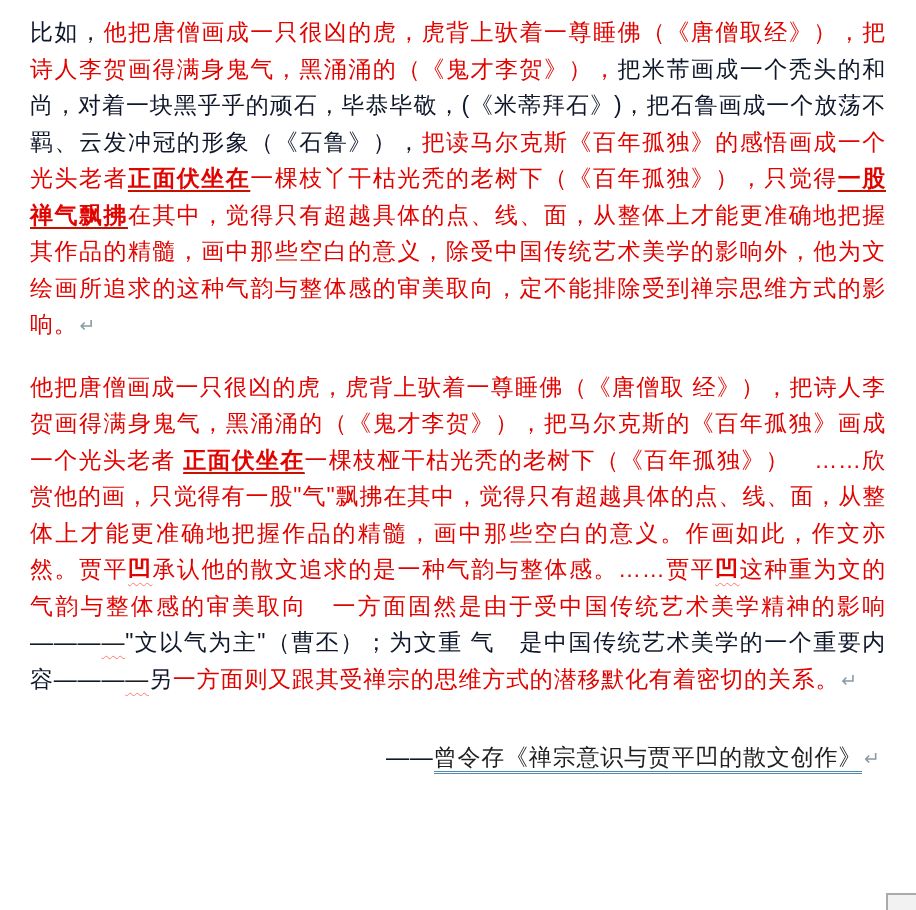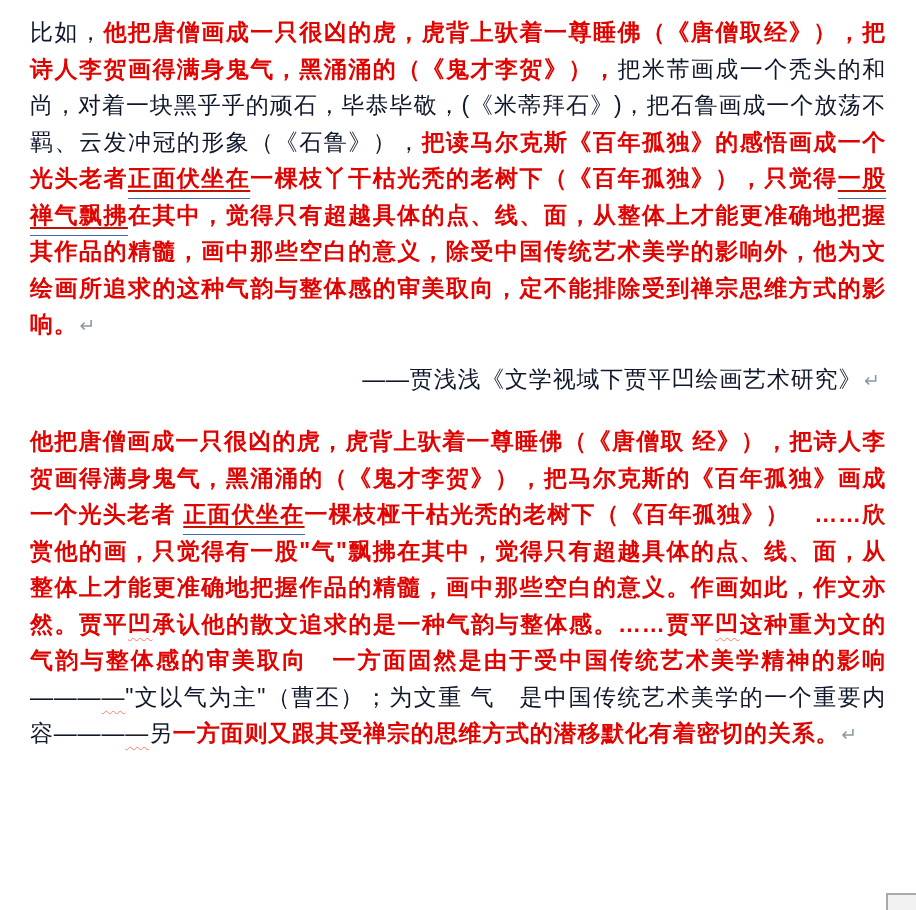--- a/index.html
+++ b/index.html
@@ -26,28 +26,28 @@
   
   p[data-name="paragraph-1"]        { margin-top: 2px; }
   p[data-name="citation-1-author"]  { margin-top: 16px; padding-right: 6px; }
   p[data-name="citation-1-source"]  { margin-top: 19px; padding-right: 76px; }
   p[data-name="paragraph-2"]        { margin-top: 24px; }
   p[data-name="citation-2-author"]  { margin-top: 40px; padding-right: 6px; }
   p[data-name="citation-2-source"]  { margin-top: 19px; padding-right: 40px; }
 
   
   .st-black { color: #0f172a; font-weight: normal; }
-  .st-red   { color: #e00400; font-weight: bold; }
+  .st-red   { color: #e00400; font-weight: normal; }
   .st-red-u {
     color: #e00400; font-weight: bold;
     text-decoration: underline;
     text-decoration-color: #c41200;
     text-underline-offset: 4px;
     border-bottom: 1px solid #3f6fb0;
-    padding-bottom: 7px;
+    padding-bottom: 0;
   }
   .st-red-wavy {
     color: #e00400; font-weight: bold;
     text-decoration: underline wavy #ff7a6e;
     text-decoration-thickness: 1px;
     text-underline-offset: 5px;
   }
   .st-black-wavy {
     color: #1f1f1f; font-weight: normal;
     text-decoration: underline wavy #ff7a6e;
@@ -72,18 +72,18 @@
     width: 60px; height: 40px;
     border: 2px solid #aaaaaa;
     background: #f2f2f2;
   }
 </style>
 </head>
 <body>
 
 <div class="doc" data-name="document-body">
   <p class="line just" data-name="paragraph-1"><span class="st-black" data-name="text-segment">比如，</span><span class="st-red" data-name="text-segment">他把唐僧画成一只很凶的虎，虎背上驮着一尊睡佛（《唐僧取经》），把诗人李贺画得满身鬼气，黑涌涌的（《鬼才李贺》），</span><span class="st-black" data-name="text-segment">把米芾画成一个秃头的和尚，对着一块黑乎乎的顽石，毕恭毕敬，(《米蒂拜石》)，把石鲁画成一个放荡不羁、云发冲冠的形象（《石鲁》），</span><span class="st-red" data-name="text-segment">把读马尔克斯《百年孤独》的感悟画成一个光头老者</span><span class="st-red-u" data-name="text-segment">正面伏坐在</span><span class="st-red" data-name="text-segment">一棵枝丫干枯光秃的老树下（《百年孤独》），只觉得</span><span class="st-red-u" data-name="text-segment">一股禅气飘拂</span><span class="st-red" data-name="text-segment">在其中，觉得只有超越具体的点、线、面，从整体上才能更准确地把握其作品的精髓，画中那些空白的意义，除受中国传统艺术美学的影响外，他为文绘画所追求的这种气韵与整体感的审美取向，定不能排除受到禅宗思维方式的影响。</span><span class="st-mark" data-name="return-mark">↵</span></p>
-  <p class="line right" data-name="citation-1-author"><span class="st-black" data-name="text-segment">——贾浅浅《文学视域下贾平凹绘画艺术研究》</span><span class="st-mark" data-name="return-mark">↵</span></p>
   <p class="line just" data-name="paragraph-2"><span class="st-red" data-name="text-segment">他把唐僧画成一只很凶的虎，虎背上驮着一尊睡佛（《唐僧取 经》），把诗人李贺画得满身鬼气，黑涌涌的（《鬼才李贺》），把马尔克斯的《百年孤独》画成一个光头老者 </span><span class="st-red-u" data-name="text-segment">正面伏坐在</span><span class="st-red" data-name="text-segment">一棵枝桠干枯光秃的老树下（《百年孤独》）　……欣赏他的画，只觉得有一股"气"飘拂在其中，觉得只有超越具体的点、线、面，从整体上才能更准确地把握作品的精髓，画中那些空白的意义。作画如此，作文亦然。贾平</span><span class="st-red-wavy" data-name="text-segment">凹</span><span class="st-red" data-name="text-segment">承认他的散文追求的是一种气韵与整体感。……贾平</span><span class="st-red-wavy" data-name="text-segment">凹</span><span class="st-red" data-name="text-segment">这种重为文的气韵与整体感的审美取向　一方面固然是由于受中国传统艺术美学精神的影响</span><span class="st-black" data-name="text-segment">———</span><span class="st-black-wavy" data-name="text-segment">—</span><span class="st-black" data-name="text-segment">"文以气为主"（曹丕）；为文重 气　是中国传统艺术美学的一个重要内容———</span><span class="st-black-wavy" data-name="text-segment">—</span><span class="st-black" data-name="text-segment">另</span><span class="st-red" data-name="text-segment">一方面则又跟其受禅宗的思维方式的潜移默化有着密切的关系。</span><span class="st-mark" data-name="return-mark">↵</span></p>
+  <p class="line right" data-name="citation-2-author"><span class="st-black" data-name="text-segment">——</span><span class="st-black-du" data-name="text-segment">曾令存《禅宗意识与贾平凹的散文创作》</span><span class="st-mark" data-name="return-mark">↵</span></p>
   <p class="line right" data-name="citation-2-source"></p>
 </div>
 
 <div class="corner-box" data-name="table-corner-fragment"></div>
 
 </body></html>

